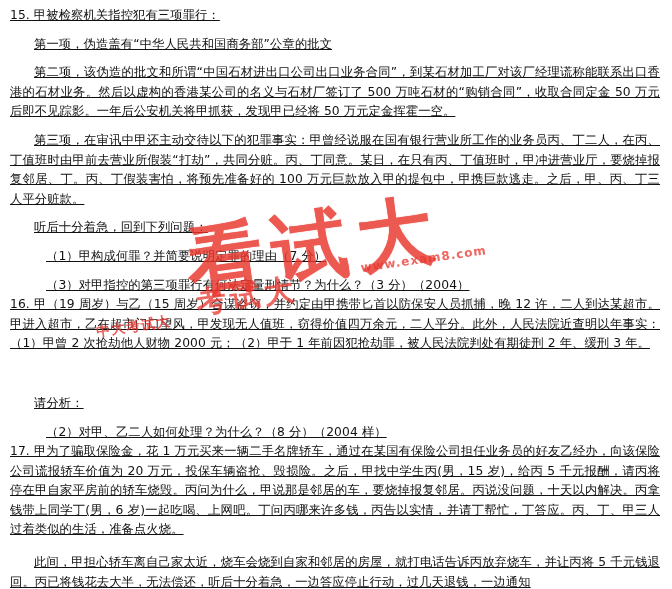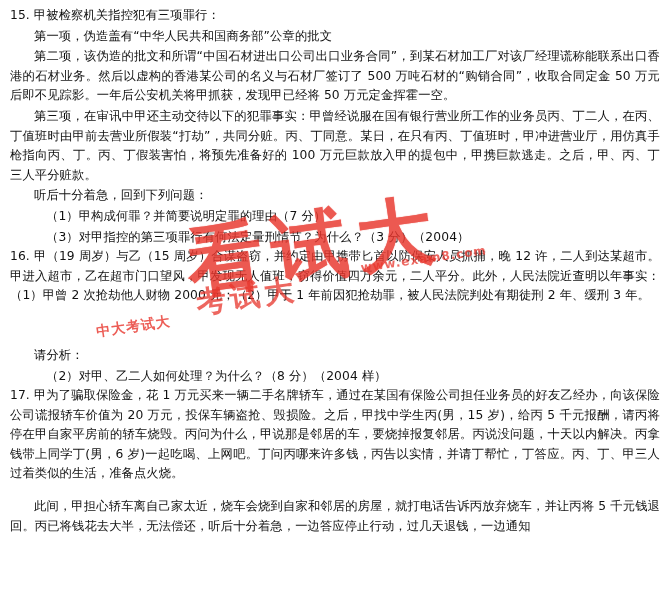--- a/index.html
+++ b/index.html
@@ -29,29 +29,30 @@
     padding: 6px 12px 0 10px;
     box-sizing: border-box;
   }
   .para {
     font-size: 12.3px;
     line-height: 19.6px;
     text-align: justify;
     text-justify: inter-ideograph;
     margin: 0;
     letter-spacing: 0.1px;
+    text-decoration: underline;
   }
   .indent2 {
     text-indent: 24px;
     margin-top: 40px;
   }
   .indent-item {
     text-indent: 36px;
   }
-  .gap-sm { margin-top: 1px; }
+  .gap-sm { margin-top: 9px; }
   .gap-md { margin-top: 13px; }
   .gap-lg { margin-top: 20px; }
   .block {
     margin: 0;
   }
 
   
   .watermark {
     position: absolute;
     z-index: 3;
@@ -99,21 +100,21 @@
 <body>
 
 <div class="page">
 
   <div class="content">
 
     <div class="block">
       <p class="para">15. 甲被检察机关指控犯有三项罪行：</p>
       <p class="para indent2 gap-sm">第一项，伪造盖有“中华人民共和国商务部”公章的批文</p>
       <p class="para indent2 gap-sm">第二项，该伪造的批文和所谓“中国石材进出口公司出口业务合同”，到某石材加工厂对该厂经理谎称能联系出口香港的石材业务。然后以虚构的香港某公司的名义与石材厂签订了 500 万吨石材的“购销合同”，收取合同定金 50 万元后即不见踪影。一年后公安机关将甲抓获，发现甲已经将 50 万元定金挥霍一空。</p>
-      <p class="para indent2 gap-sm">第三项，在审讯中甲还主动交待以下的犯罪事实：甲曾经说服在国有银行营业所工作的业务员丙、丁二人，在丙、丁值班时由甲前去营业所假装“打劫”，共同分赃。丙、丁同意。某日，在只有丙、丁值班时，甲冲进营业厅，用仿真手枪指向丙、丁。丙、丁假装害怕，将预先准备好的 100 万元巨款放入甲的提包中，甲携巨款逃走。之后，甲、丙、丁三人平分赃款。</p>
+      <p class="para indent2 gap-sm">第三项，在审讯中甲还主动交待以下的犯罪事实：甲曾经说服在国有银行营业所工作的业务员丙、丁二人，在丙、丁值班时由甲前去营业所假装“打劫”，共同分赃。丙、丁同意。某日，在只有丙、丁值班时，甲冲进营业厅，要烧掉报复邻居、丁。丙、丁假装害怕，将预先准备好的 100 万元巨款放入甲的提包中，甲携巨款逃走。之后，甲、丙、丁三人平分赃款。</p>
       <p class="para indent2 gap-sm">听后十分着急，回到下列问题：</p>
       <p class="para indent-item gap-sm">（1）甲构成何罪？并简要说明定罪的理由（7 分）</p>
       <p class="para indent-item gap-sm">（3）对甲指控的第三项罪行有何法定量刑情节？为什么？（3 分）（2004）</p>
     </div>
 
     <div class="block gap-md">
       <p class="para">16. 甲（19 周岁）与乙（15 周岁）合谋盗窃，并约定由甲携带匕首以防保安人员抓捕，晚 12 许，二人到达某超市。甲进入超市，乙在超市门口望风，甲发现无人值班，窃得价值四万余元，二人平分。此外，人民法院近查明以年事实：（1）甲曾 2 次抢劫他人财物 2000 元；（2）甲于 1 年前因犯抢劫罪，被人民法院判处有期徒刑 2 年、缓刑 3 年。</p>
     </div>
 
     <div class="block gap-md">

